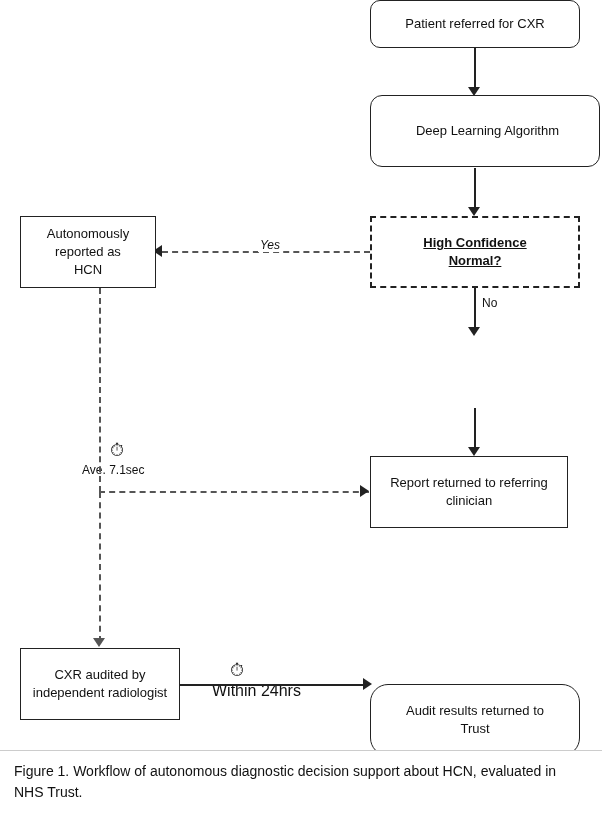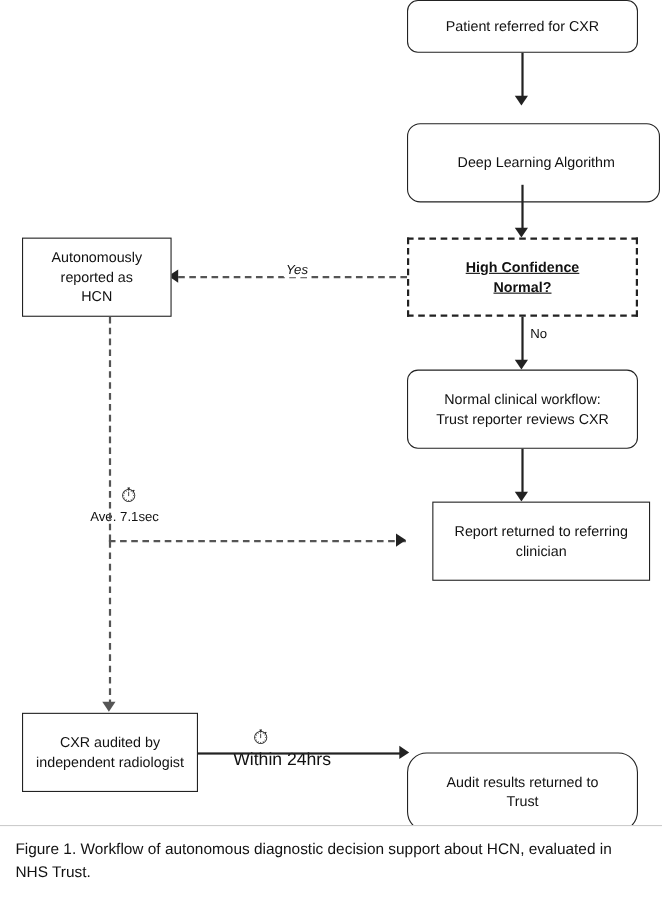--- a/index.html
+++ b/index.html
@@ -103,21 +103,21 @@
 
 <div class="diagram">
 
   <div class="box box-rounded" style="left:370px; top:0px; width:210px; height:48px; border-radius:10px;">
     <span>Patient referred for CXR</span>
   </div>
 
   <div class="arrow-solid-vert" style="left:474px; top:48px; height:42px;"></div>
   <div class="arrowhead-down" style="left:468px; top:87px;"></div>
 
-  <div class="box box-rounded" style="left:370px; top:112px; width:230px; height:72px; border-radius:12px;padding-left:15px;">
+  <div class="box box-rounded" style="left:370px; top:95px; width:230px; height:72px; border-radius:12px;padding-left:15px;">
     <span>Deep Learning Algorithm</span>
   </div>
 
   <div class="arrow-solid-vert" style="left:474px; top:168px; height:42px;"></div>
   <div class="arrowhead-down" style="left:468px; top:207px;"></div>
 
   <div class="box box-dashed" style="left:370px; top:216px; width:210px; height:72px;">
     <span style="font-weight:bold; white-space:pre-line;">High Confidence
 Normal?</span>
   </div>
@@ -132,29 +132,25 @@
     <span style="white-space:pre-line;">Autonomously reported as
 HCN</span>
   </div>
 
   <div class="arrow-solid-vert" style="left:474px; top:288px; height:42px;"></div>
   <div class="arrowhead-down" style="left:468px; top:327px;"></div>
   <div class="label" style="left:480px; top:296px;">
     <span>No</span>
   </div>
 
-  <div class="box box-rounded" style="left:370px; top:336px; width:210px; height:72px; border-radius:10px;">
-    <span style="white-space:pre-line;">Normal clinical workflow:
-Trust reporter reviews CXR</span>
-  </div>
 
   <div class="arrow-solid-vert" style="left:474px; top:408px; height:42px;"></div>
   <div class="arrowhead-down" style="left:468px; top:447px;"></div>
 
-  <div class="box" style="left:370px; top:456px; width:198px; height:72px;margin-left:23px;">
+  <div class="box" style="left:370px; top:456px; width:198px; height:72px;">
     <span style="white-space:pre-line;">Report returned to referring
 clinician</span>
   </div>
 
   <div class="clock-icon" style="left:110px; top:440px;">⏱</div>
   <div class="label" style="left:80px; top:463px; font-size:12px;">
     <span>Ave. 7.1sec</span>
   </div>
 
   <div class="arrow-dashed-vert" style="left:99px; top:288px; height:204px;"></div>

